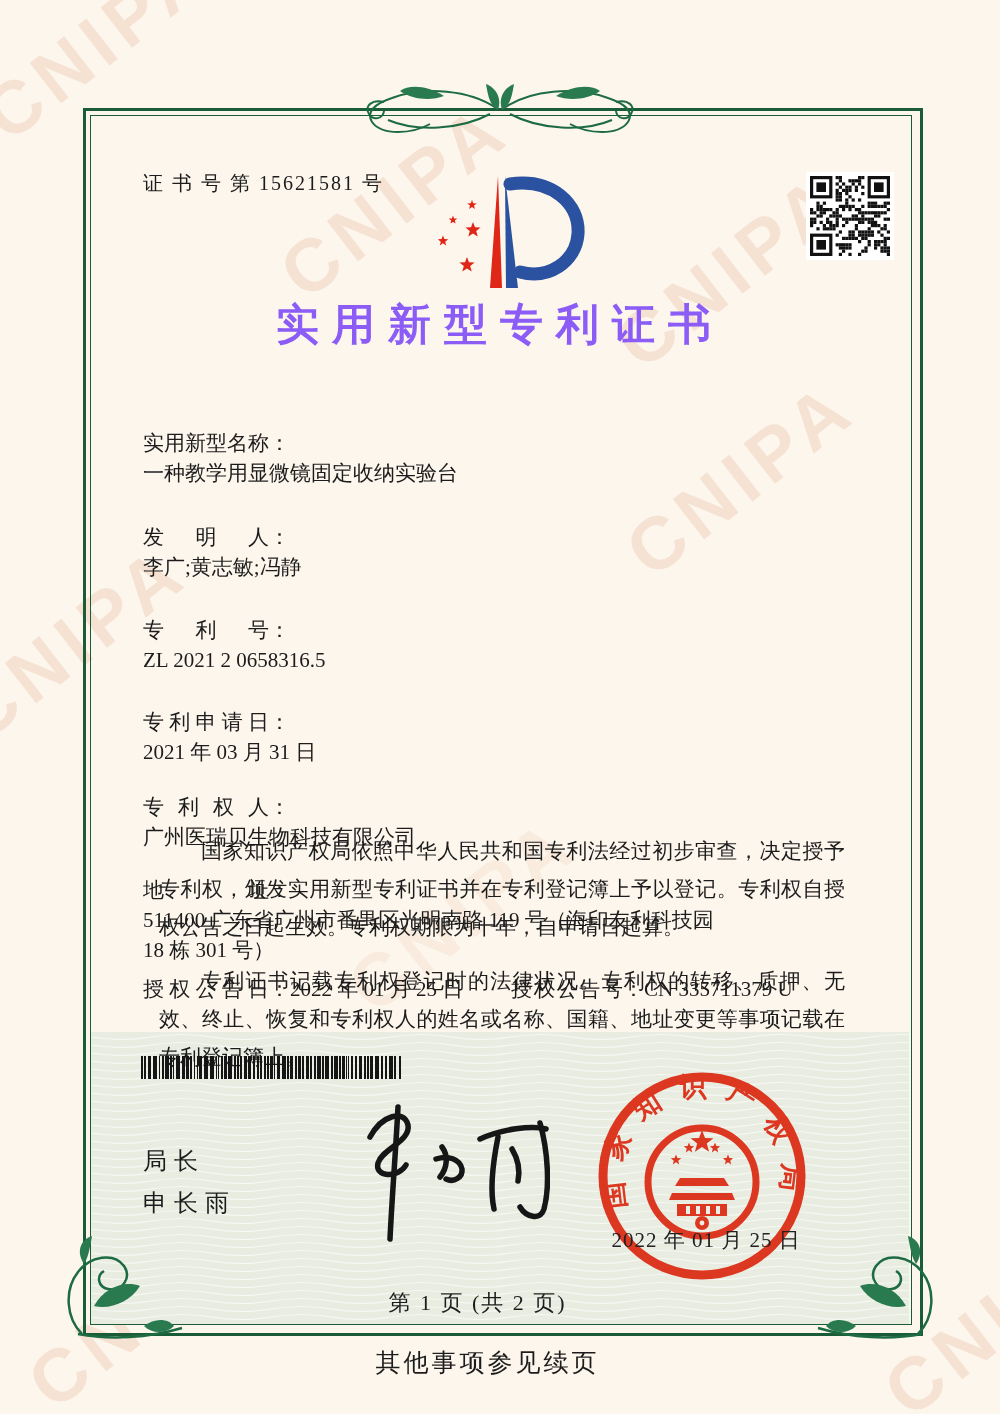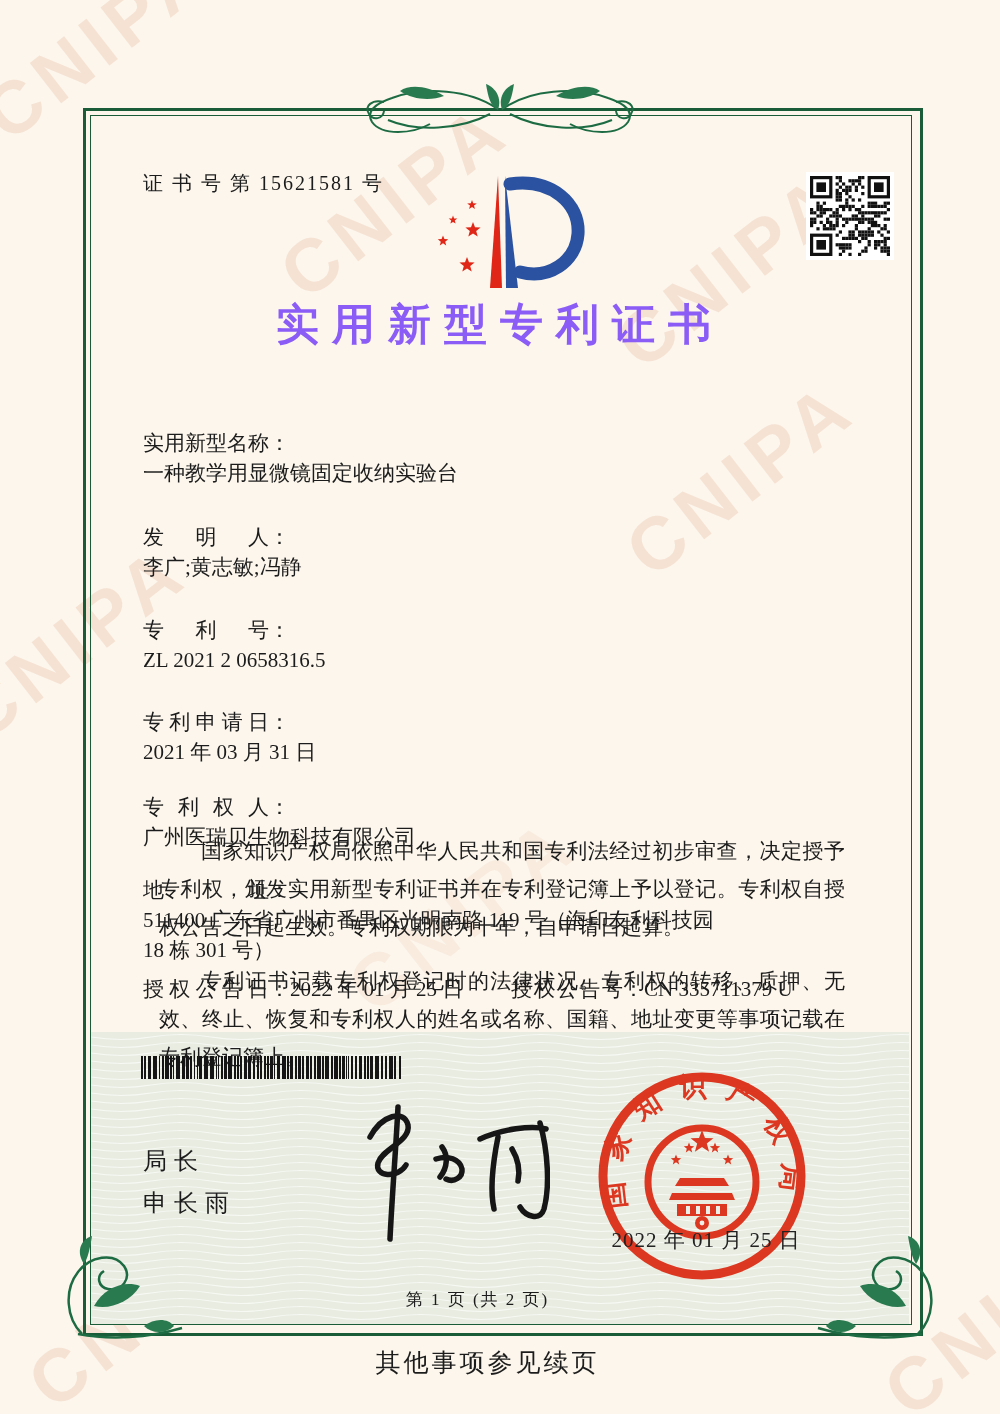--- a/index.html
+++ b/index.html
@@ -28,21 +28,21 @@
   .pair2 .field-label{width:112px;}
   .body-text{position:absolute;left:143px;top:816px;width:718px;font-size:21px;line-height:38px;
              text-align:justify;}
   .body-text p{margin:16px;text-indent:2em;}
   .barcode{position:absolute;left:141px;top:1056px;}
   .director{position:absolute;left:143px;top:1140px;font-size:24px;letter-spacing:7px;line-height:42px;}
   .signature{position:absolute;left:250px;top:1092px;}
   .seal{position:absolute;left:592px;top:1066px;opacity:.93;}
   .seal-date{position:absolute;left:606px;top:1226px;width:200px;text-align:center;font-size:21px;
              letter-spacing:1px;color:#222;}
-  .page-info{position:absolute;left:0;top:1288px;width:955px;text-align:center;font-size:17px;letter-spacing:2px;}
+  .page-info{position:absolute;left:0;top:1288px;width:955px;text-align:center;font-size:22px;letter-spacing:2px;}
   .footer-note{position:absolute;left:0;top:1346px;width:975px;text-align:center;font-size:25px;letter-spacing:3px;}
   .flourish-top{position:absolute;left:350px;top:80px;}
   .flourish-bl{position:absolute;left:60px;top:1234px;}
   .flourish-br{position:absolute;left:810px;top:1234px;transform:scaleX(-1);}
 </style>
 </head>
 <body>
 
 <div class="page">
 

